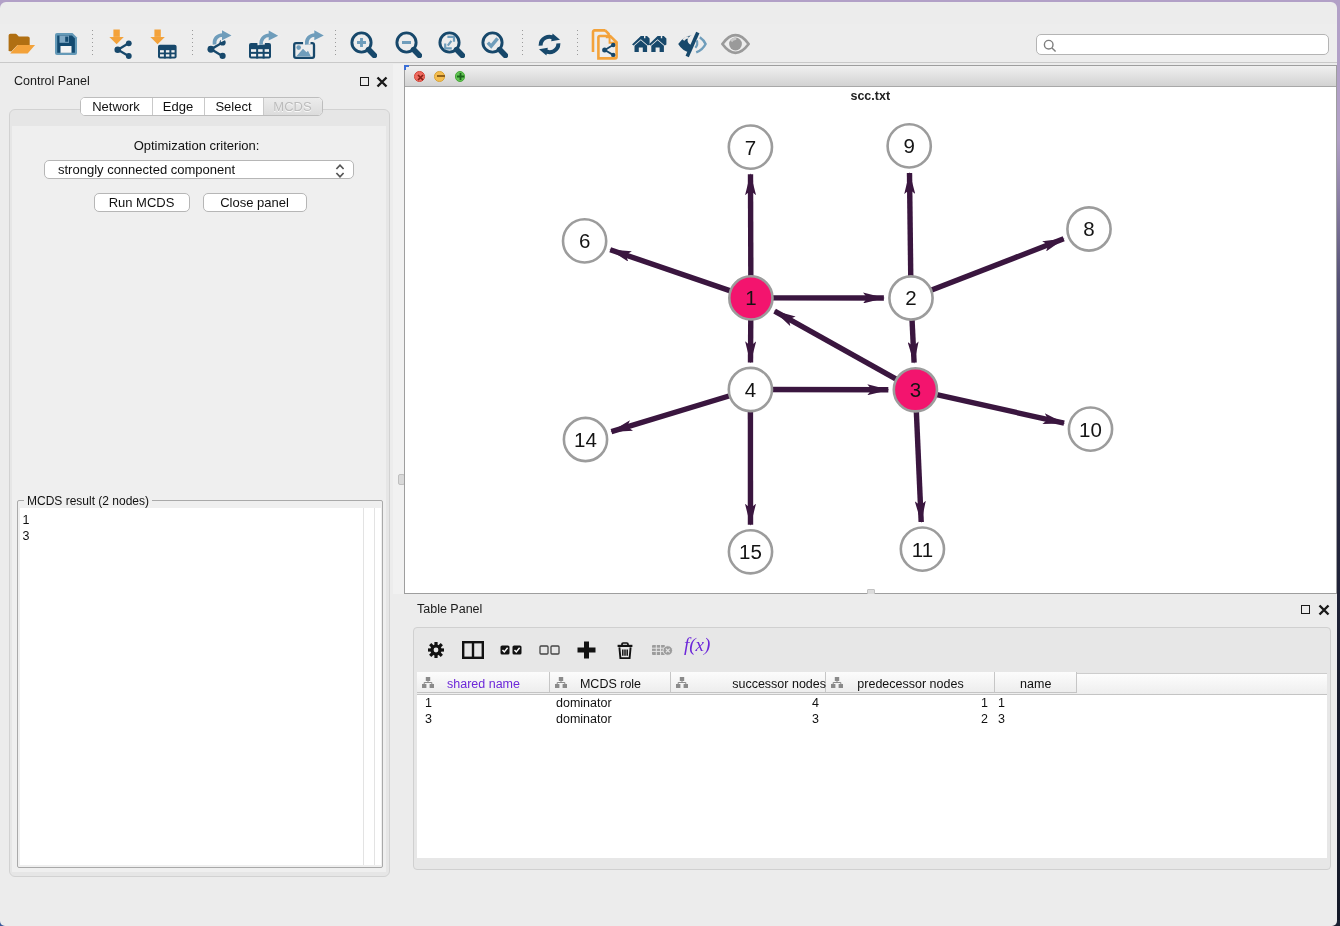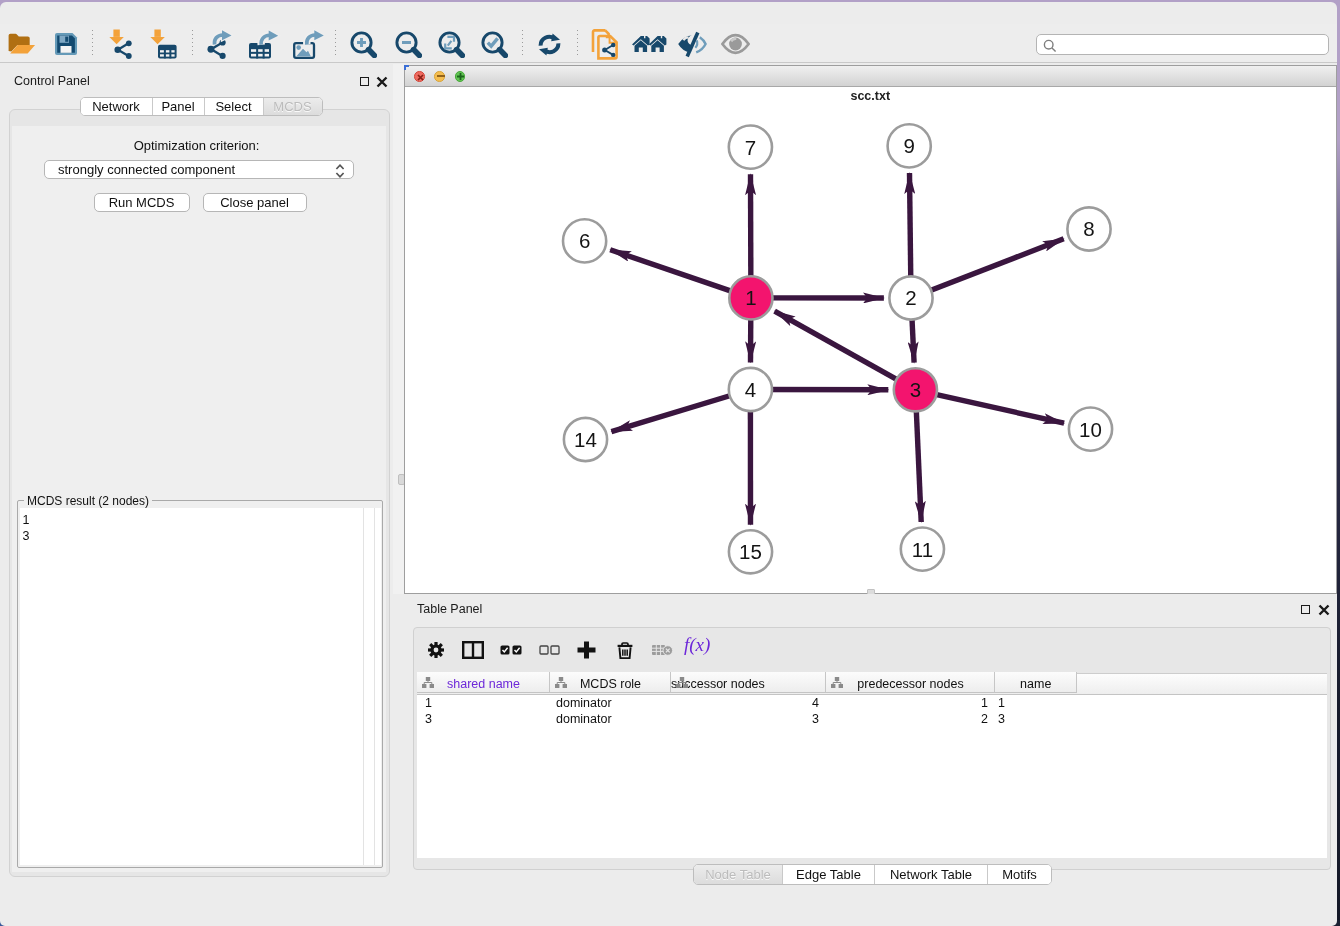--- a/index.html
+++ b/index.html
@@ -179,21 +179,21 @@
     <div class="abs" style="left:360px;top:13px;width:9px;height:9px;border:1.6px solid #1a1a1a;"></div>
     <svg class="abs" style="left:376px;top:12px" width="12" height="12" viewBox="0 0 12 12">
         <path d="M1.5,1.5 L10.5,10.5 M10.5,1.5 L1.5,10.5" stroke="#1a1a1a" stroke-width="2.4"></path>
       </svg>
 
     <div class="abs" style="left:8.5px;top:45px;width:381px;height:768px;background:#e6e6e6;border:1px solid #d2d2d2;border-radius:6px;"></div>
     <div class="abs" style="left:12px;top:61.5px;width:374px;height:746px;background:#efefef;"></div>
 
     <div class="seg" style="left:79.5px;top:33px;height:19px;">
       <div style="width:71px;line-height:17.5px;">Network</div>
-        <div style="width:52px;line-height:17.5px;">Panel</div>
+        <div style="width:52px;line-height:17.5px;">Edge</div>
         <div style="width:59px;line-height:17.5px;">Select</div>
         <div class="dis" style="width:59px;line-height:17.5px;">MCDS</div>
     </div>
 
     <div class="abs" style="left:44px;top:96px;width:310px;height:19px;background:#fff;border:1px solid #b6b6b6;border-radius:5px;font-size:13px;color:#111;line-height:18px;padding-left:13px;">strongly connected component
       <svg width="10" height="14" viewBox="0 0 10 14" style="position:absolute;right:8px;top:2.5px;">
           <path d="M1.4,5 L5,1.2 L8.6,5" fill="none" stroke="#555" stroke-width="1.7"></path>
           <path d="M1.4,9 L5,12.8 L8.6,9" fill="none" stroke="#555" stroke-width="1.7"></path>
         </svg>
     </div>
@@ -347,26 +347,20 @@
       <circle cx="15.8" cy="5.5" r="4.8" fill="#9c9c9c" stroke="#e7e7e7" stroke-width="1"></circle>
       <path d="M13.9,3.6 L17.7,7.4 M17.7,3.6 L13.9,7.4" stroke="#e7e7e7" stroke-width="1.3"></path>
     </svg>
   <div class="abs" style="left:684px;top:632px;font-family:'Liberation Serif',serif;font-style:italic;font-size:19px;color:#6d28d9;">f(x)</div>
 
   <div class="abs" style="left:417px;top:671px;width:910px;height:185px;background:#fff;">
 
     <div class="abs" style="left:0;top:0;width:100%;height:22px;background:linear-gradient(#fdfdfd,#eeeeee);border-top:1px solid #cdcdcd;border-bottom:1px solid #c4c4c4;"></div>
   </div>
 
-  <div class="seg" style="left:693px;top:861.5px;height:21px;">
-    <div class="dis" style="width:88px;line-height:19px;">Node Table</div>
-      <div style="width:92px;line-height:19px;">Edge Table</div>
-      <div style="width:113px;line-height:19px;">Network Table</div>
-      <div style="width:64px;line-height:19px;">Motifs</div>
-  </div>
 
 
 </div>
 
 <div class="abs" style="left:417px;top:672px;width:133px;height:21px;background:linear-gradient(#fcfcfc,#ededed);border-right:1px solid #c6c6c6;border-bottom:1px solid #c4c4c4;"></div>
 <div class="abs" style="left:417px;top:676.5px;width:133px;text-align:center;font-size:12.5px;color:#6d28d9;">shared name</div>
 <svg style="position:absolute;left:422px;top:677px" width="12" height="11" viewBox="0 0 12 11">
     <g fill="#8a8a8a">
       <rect x="3.8" y="0" width="4.4" height="4"></rect>
       <rect x="0" y="7" width="4.4" height="4"></rect>
@@ -378,21 +372,21 @@
 <div class="abs" style="left:550px;top:676.5px;width:121px;text-align:center;font-size:12.5px;color:#111;">MCDS role</div>
 <svg style="position:absolute;left:555px;top:677px" width="12" height="11" viewBox="0 0 12 11">
     <g fill="#8a8a8a">
       <rect x="3.8" y="0" width="4.4" height="4"></rect>
       <rect x="0" y="7" width="4.4" height="4"></rect>
       <rect x="7.6" y="7" width="4.4" height="4"></rect>
     </g>
     <path d="M6,4 L6,5.5 M2.2,7 L2.2,5.5 L9.8,5.5 L9.8,7" fill="none" stroke="#8a8a8a" stroke-width="1"></path>
   </svg>
 <div class="abs" style="left:671px;top:672px;width:155px;height:21px;background:linear-gradient(#fcfcfc,#ededed);border-right:1px solid #c6c6c6;border-bottom:1px solid #c4c4c4;"></div>
-<div class="abs" style="left:671px;top:676.5px;width:155px;text-align:left;font-size:12.5px;color:#111;">successor nodes</div>
+<div class="abs" style="left:671px;top:676.5px;width:155px;text-align:right;font-size:12.5px;color:#111;">successor nodes</div>
 <svg style="position:absolute;left:676px;top:677px" width="12" height="11" viewBox="0 0 12 11">
     <g fill="#8a8a8a">
       <rect x="3.8" y="0" width="4.4" height="4"></rect>
       <rect x="0" y="7" width="4.4" height="4"></rect>
       <rect x="7.6" y="7" width="4.4" height="4"></rect>
     </g>
     <path d="M6,4 L6,5.5 M2.2,7 L2.2,5.5 L9.8,5.5 L9.8,7" fill="none" stroke="#8a8a8a" stroke-width="1"></path>
   </svg>
 <div class="abs" style="left:826px;top:672px;width:169px;height:21px;background:linear-gradient(#fcfcfc,#ededed);border-right:1px solid #c6c6c6;border-bottom:1px solid #c4c4c4;"></div>
 <div class="abs" style="left:826px;top:676.5px;width:169px;text-align:center;font-size:12.5px;color:#111;">predecessor nodes</div>

